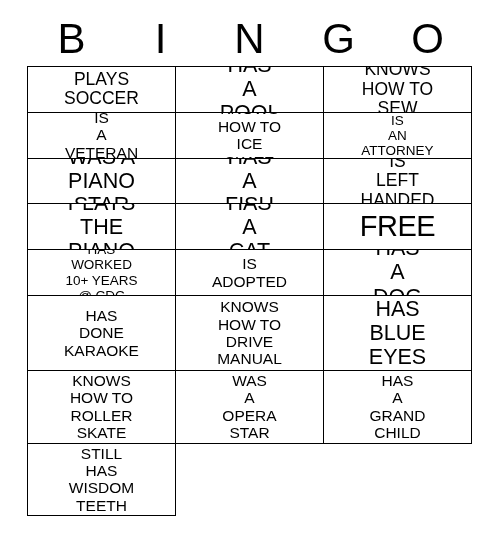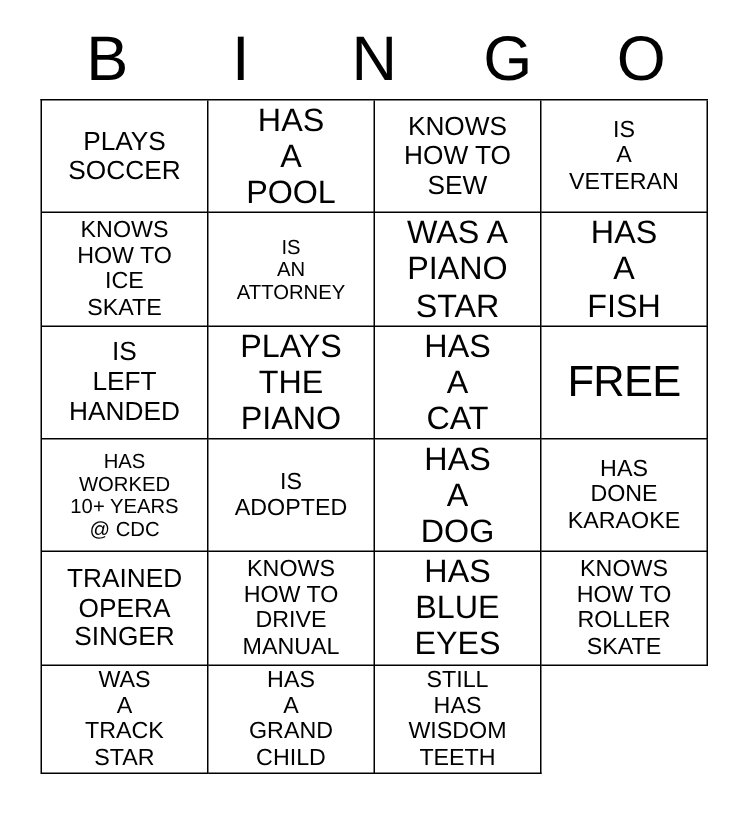--- a/index.html
+++ b/index.html
@@ -46,21 +46,21 @@
   .grid {
     position: absolute;
     left: 27px;
     top: 66px;
     width: 445px;
     height: 450px;
     box-sizing: border-box;
     border-top: 1px solid #000;
     border-left: 1px solid #000;
     display: grid;
-    grid-template-columns: repeat(4, 1fr);
+    grid-template-columns: repeat(3, 1fr);
     grid-template-rows: repeat(5, 1fr);
   }
 
   .cell {
     box-sizing: border-box;
     border-right: 1px solid #000;
     border-bottom: 1px solid #000;
     display: flex;
     align-items: center;
     justify-content: center;
@@ -171,46 +171,41 @@
       <div class="cell fs-l">
         <span class="cell-text">HAS
 A
 DOG</span>
       </div>
       <div class="cell fs-s">
         <span class="cell-text">HAS
 DONE
 KARAOKE</span>
       </div>
-      <div class="cell fs-m">
-        <span class="cell-text">TRAINED
-OPERA
-SINGER</span>
-      </div>
       <div class="cell fs-s">
         <span class="cell-text">KNOWS
 HOW TO
 DRIVE
 MANUAL</span>
       </div>
       <div class="cell fs-l">
         <span class="cell-text">HAS
 BLUE
 EYES</span>
       </div>
       <div class="cell fs-s">
         <span class="cell-text">KNOWS
 HOW TO
 ROLLER
 SKATE</span>
       </div>
       <div class="cell fs-s">
         <span class="cell-text">WAS
 A
-TRACK
+OPERA
 STAR</span>
       </div>
       <div class="cell fs-s">
         <span class="cell-text">HAS
 A
 GRAND
 CHILD</span>
       </div>
       <div class="cell fs-s">
         <span class="cell-text">STILL

